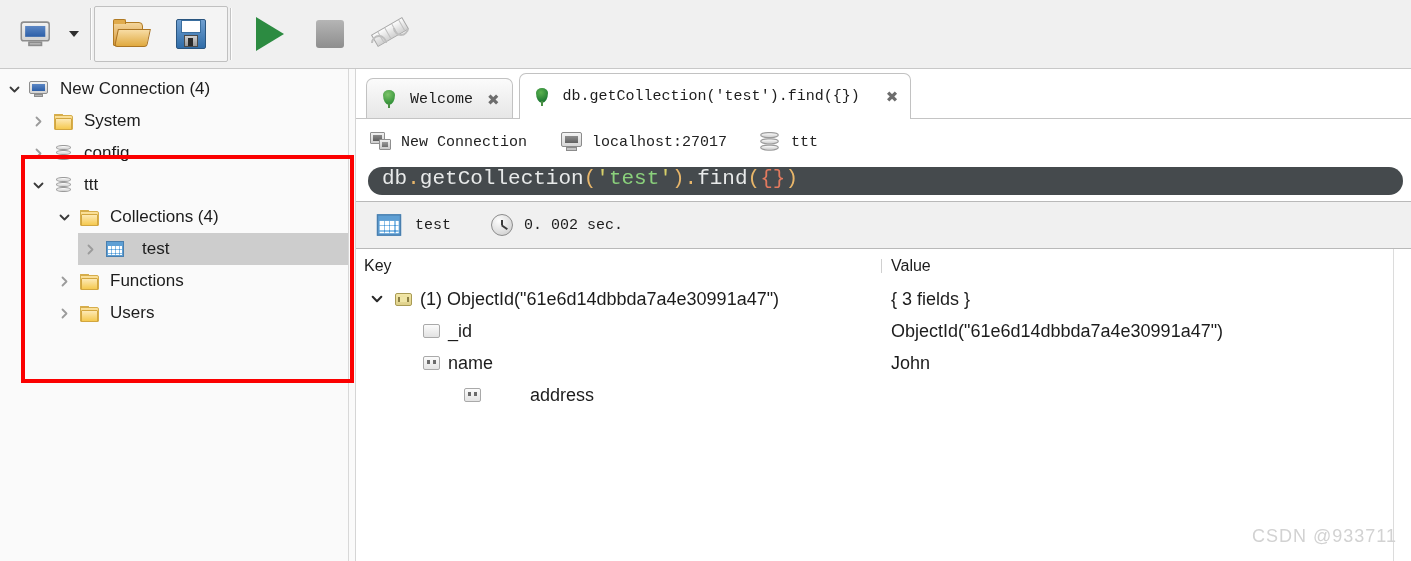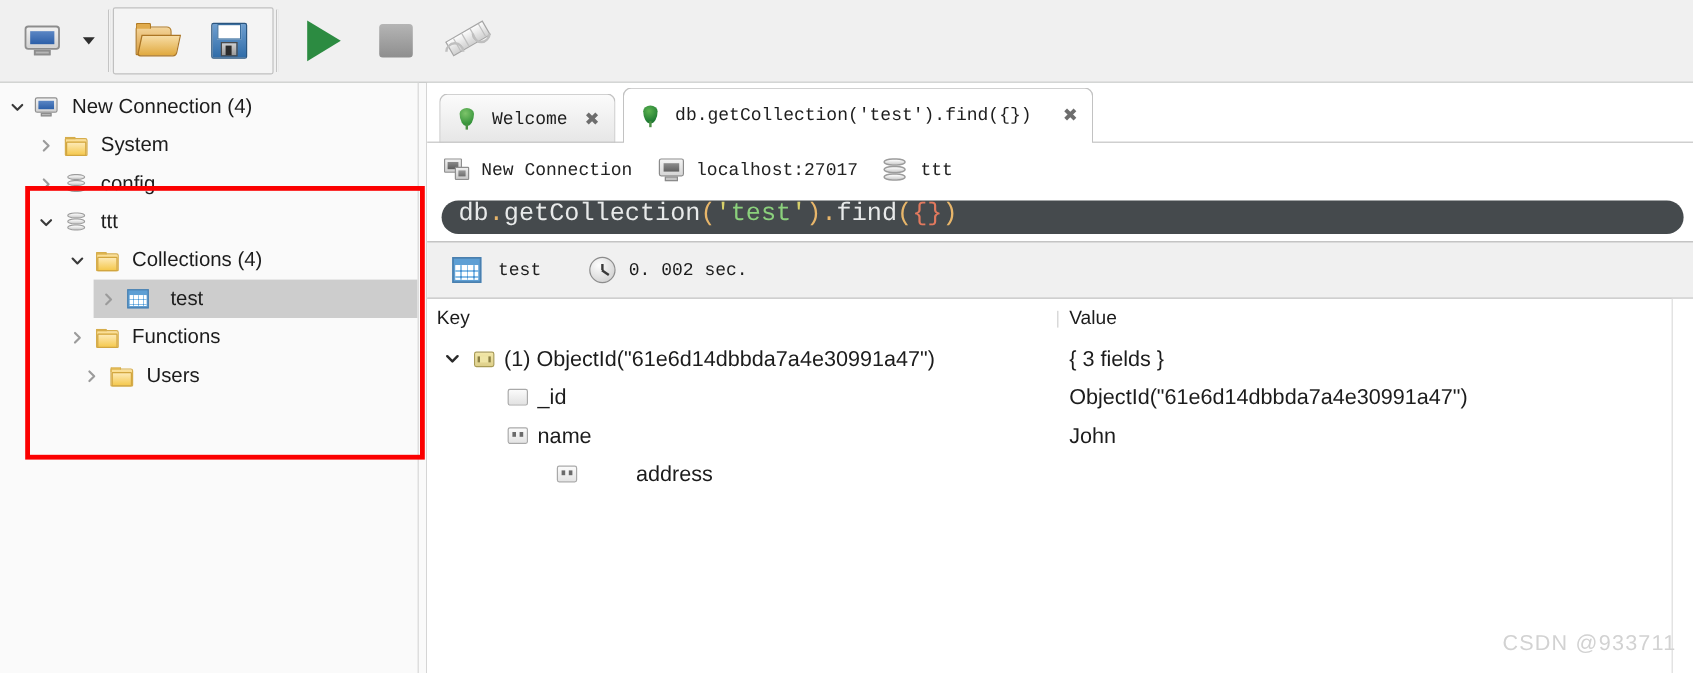--- a/index.html
+++ b/index.html
@@ -275,21 +275,21 @@
   .leaf.dark .lf {
     background: radial-gradient(circle at 40% 30%, #5bb24f, #1f7a33 70%);
   }
 
   
   .crumbbar {
     height: 46px;
     flex: 0 0 46px;
     display: flex;
     align-items: center;
-    gap: 6px;
+    gap: 18px;
     padding: 0 14px;
     background: #ffffff;
     font-family: "Liberation Mono", monospace;
     font-size: 15px;
     color: #222;
   }
   .crumb { display: flex; align-items: center; gap: 9px; margin-right: 16px; }
 
   .ico-conn { width: 22px; height: 20px; position: relative; }
   .ico-conn .c1 {
@@ -700,21 +700,21 @@
             <div class="ico-folder">
                 <div class="f-tab"></div>
                 <div class="f-back"></div>
                 <div class="f-front"></div>
               </div>
           </div>
           <span class="tree-label">Functions</span>
         </div>
       </div>
 
-      <div class="tree-row" style="padding-left:52px;margin-left:12px;">
+      <div class="tree-row" style="padding-left:52px;">
         <div class="row-content">
           <div class="tw">
             <svg width="13" height="13" viewBox="0 0 13 13">
                 <path d="M4.5 2.5 L8.5 6.5 L4.5 10.5" stroke="#9b9b9b" stroke-width="1.8" fill="none" stroke-linecap="round" stroke-linejoin="round"></path>
               </svg>
           </div>
           <div class="tree-icon">
             <div class="ico-folder">
                 <div class="f-tab"></div>
                 <div class="f-back"></div>

